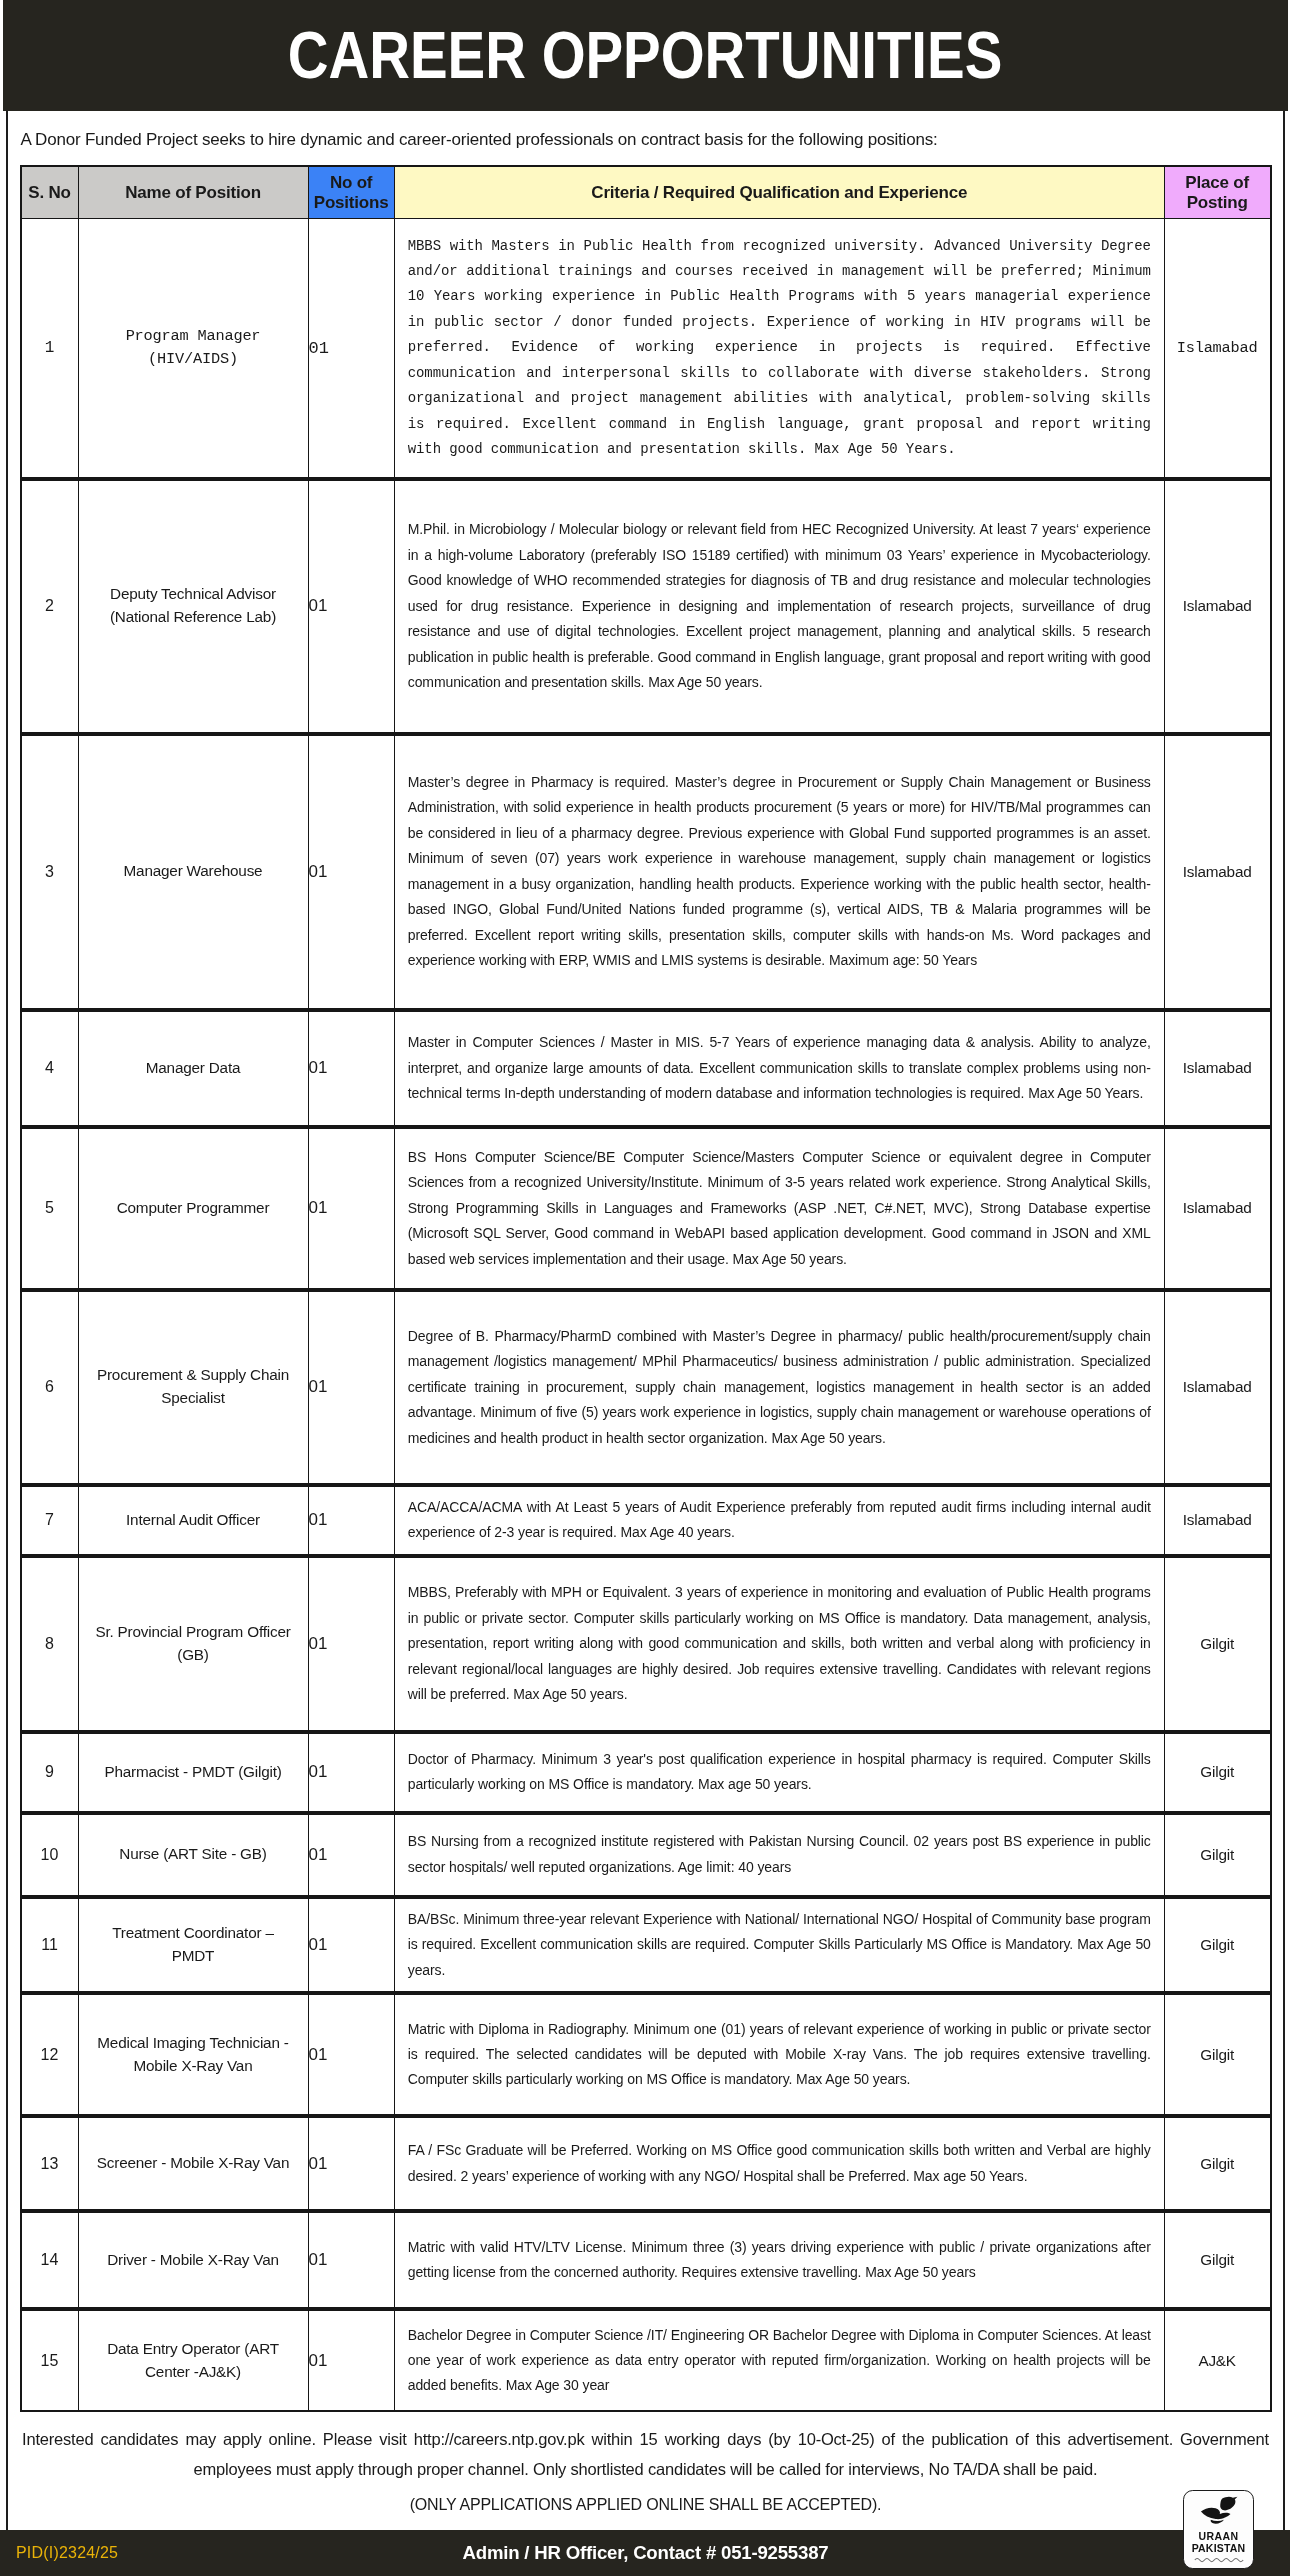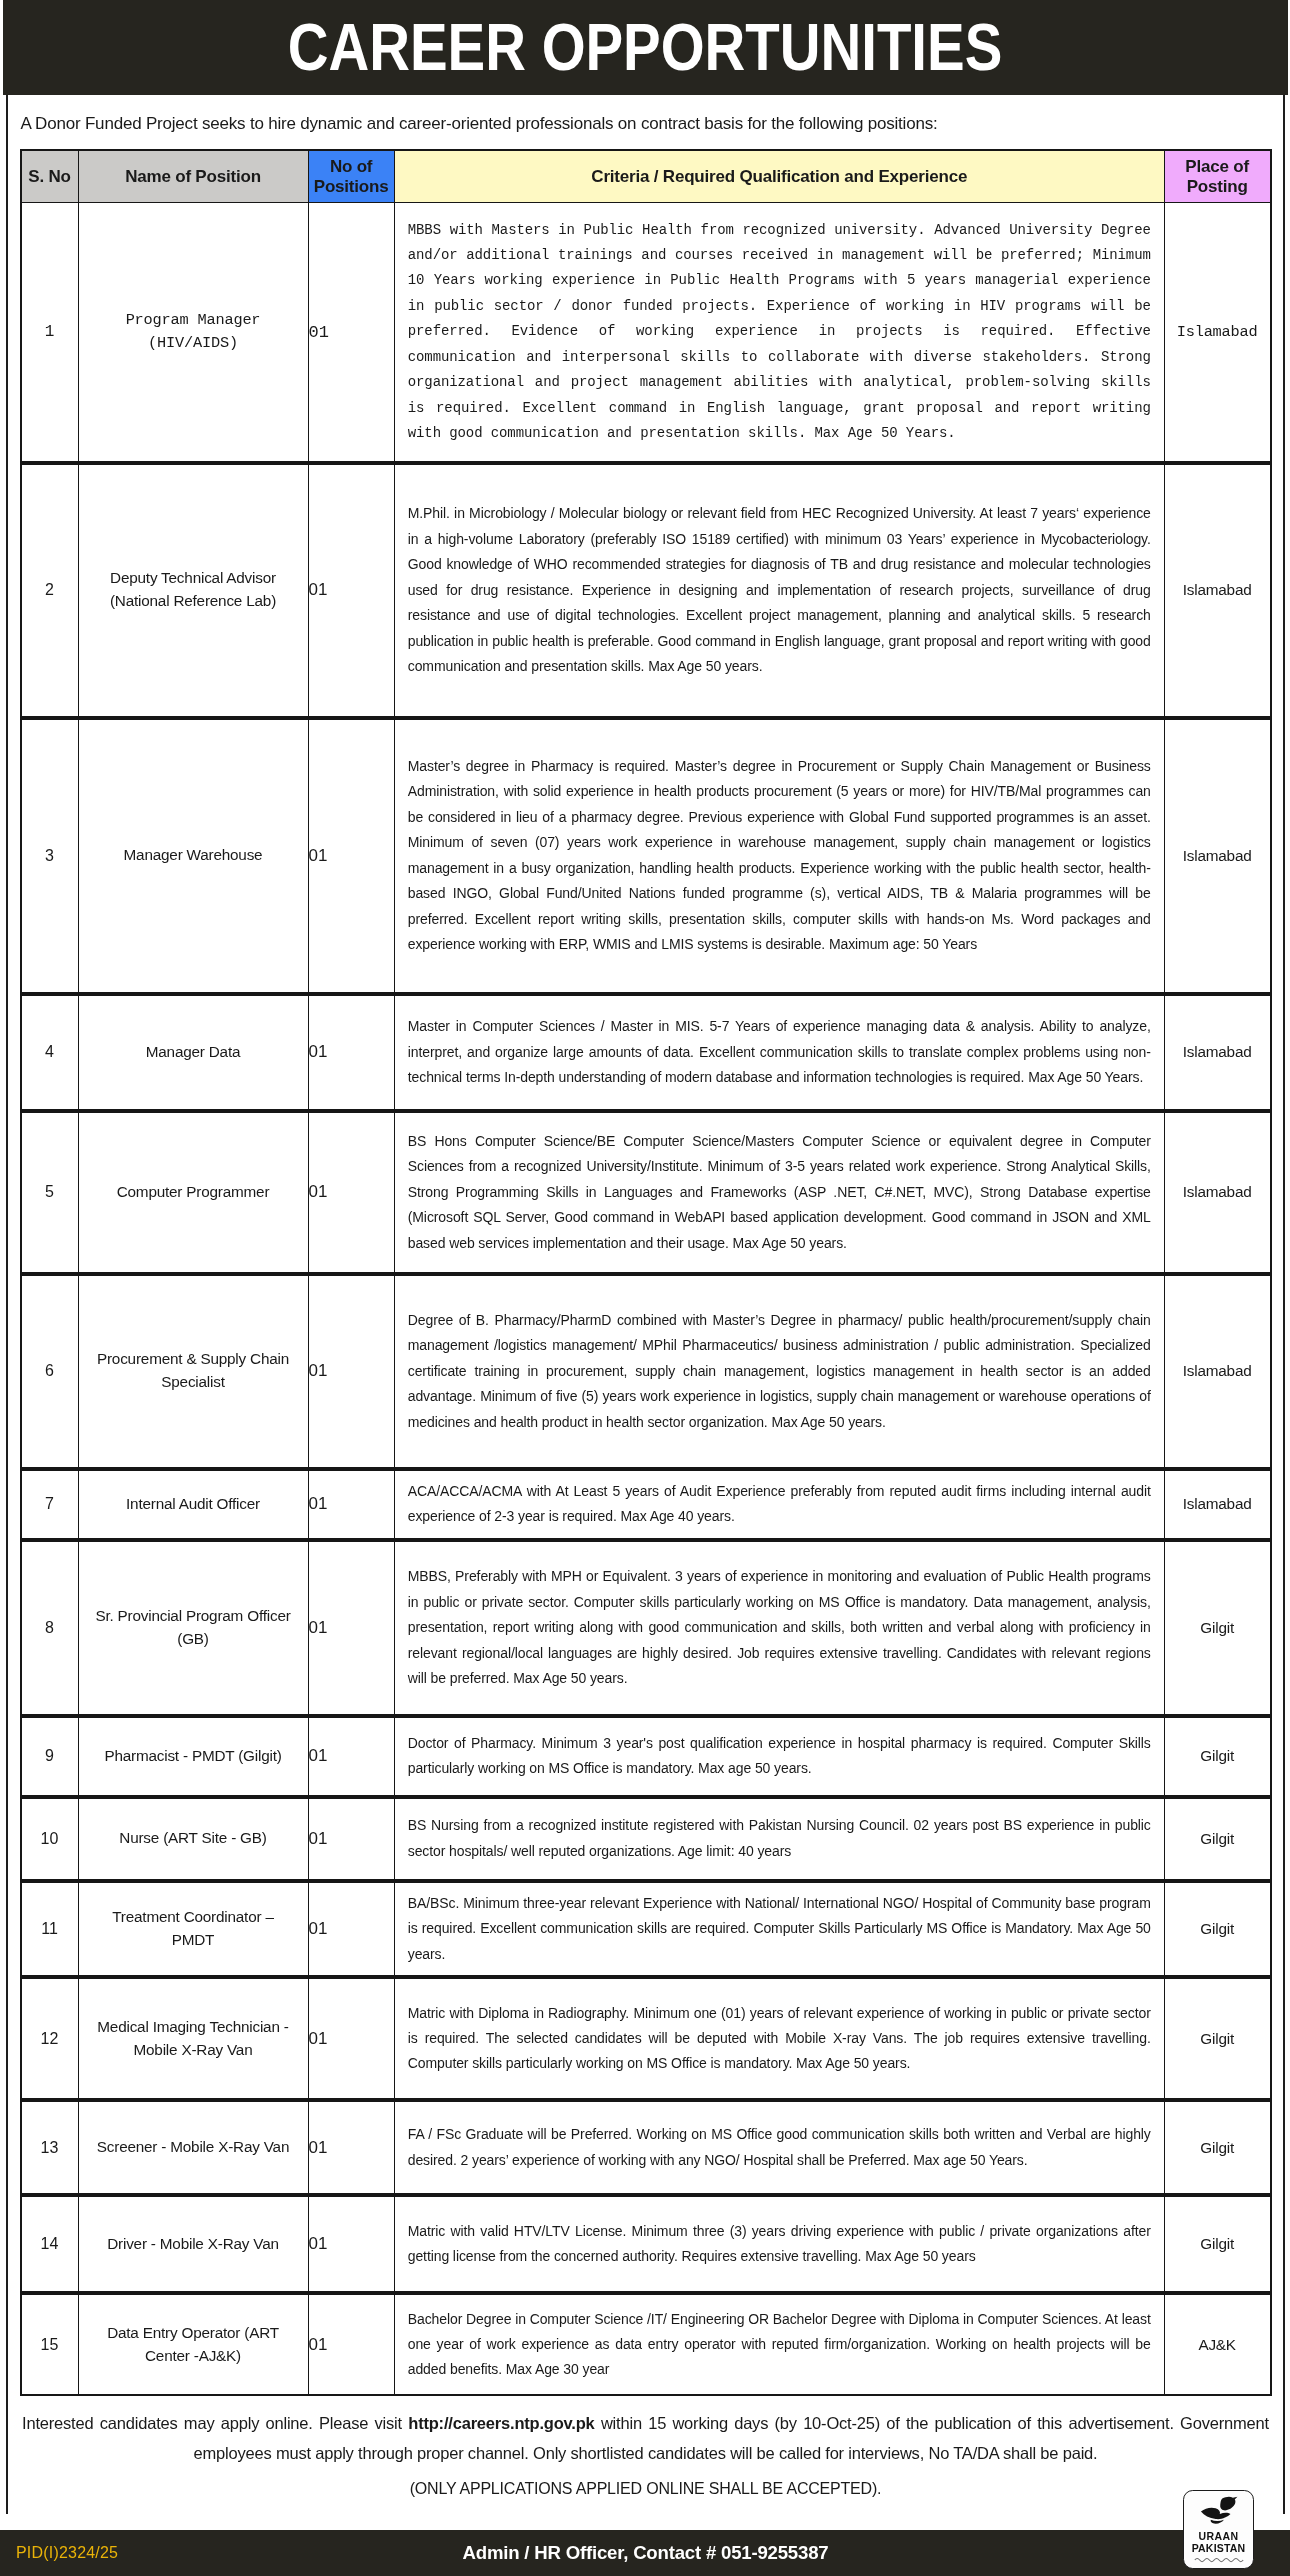--- a/index.html
+++ b/index.html
@@ -1,21 +1,21 @@
 <!DOCTYPE html>
 <html style="font-size:13px"><head>
 <meta charset="utf-8">
 <style>
   * { margin:0; padding:0; box-sizing:border-box; }
   html,body { background:#ffffff; }
   body { font-family:"Liberation Sans", sans-serif; color:#1a1a1a; }
   .page { position:relative; width:1291px; min-height:2576px; margin:0 auto; background:#fff; overflow:hidden; }
 
   
-  .banner { height:95px; margin:0 3.2px; background:#26251f; display:flex; align-items:center; justify-content:center; }
+  .banner { height:111px; margin:0 3.2px; background:#26251f; display:flex; align-items:center; justify-content:center; }
   .banner h1 { color:#fff; font-size:60px; font-weight:bold; letter-spacing:0px; transform:scale(0.94,1.12); white-space:nowrap; }
 
   
   .frame { margin:0 5.6px; border-left:2.4px solid #1d1d1d; border-right:2.4px solid #1d1d1d; padding:0 4.8px; }
 
   .intro { font-size:17px; padding:19.4px 8px 14.5px 8px; letter-spacing:-0.2px; }
 
   table { border-collapse:collapse; width:1252px; margin:0 auto; table-layout:fixed; border:2.4px solid #161616; }
   col.c-sno  { width:4.6%; }
   col.c-name { width:18.4%; }
@@ -43,21 +43,21 @@
   tbody tr:nth-child(1){height:260px} tbody tr:nth-child(2){height:255px}
   tbody tr:nth-child(3){height:276px} tbody tr:nth-child(4){height:117px}
   tbody tr:nth-child(5){height:163px} tbody tr:nth-child(6){height:195px}
   tbody tr:nth-child(7){height:69px}  tbody tr:nth-child(8){height:176px}
   tbody tr:nth-child(9){height:81px} tbody tr:nth-child(10){height:84px}
   tbody tr:nth-child(11){height:95px} tbody tr:nth-child(12){height:123px}
   tbody tr:nth-child(13){height:95px} tbody tr:nth-child(14){height:98px}
   tbody tr:nth-child(15){height:102px}
 
   .apply-note { font-size:16.5px; line-height:1.8; padding:13px 9.7px 1.6px 9.7px; text-align:justify; text-align-last:center; letter-spacing:-0.2px; }
-  .apply-note b { font-weight:bold; }
+  .apply-note b { font-weight:normal; }
   .online-note { text-align:center; font-size:16px; padding:9.7px 0 16px 0; letter-spacing:-0.2px; }
 
   
   .bottombar { position:absolute; left:0; right:0; bottom:0; height:46px; background:#26251f; display:flex; align-items:center; }
   .pid { color:#eab308; font-size:16px; padding-left:16px; letter-spacing:0.2px; }
   .contact { position:absolute; left:0; right:0; text-align:center; color:#ffffff; font-weight:bold; font-size:18.6px; letter-spacing:-0.2px; }
 
   
   .logo { position:absolute; right:37px; bottom:7.3px; width:71px; background:#fdfdfd; border:1.6px solid #1c1c1c; border-radius:9.7px; padding:5.6px 2.4px 4.8px 2.4px; text-align:center; z-index:5; }
   .logo .bird { display:block; margin:0 auto 1.6px auto; }

